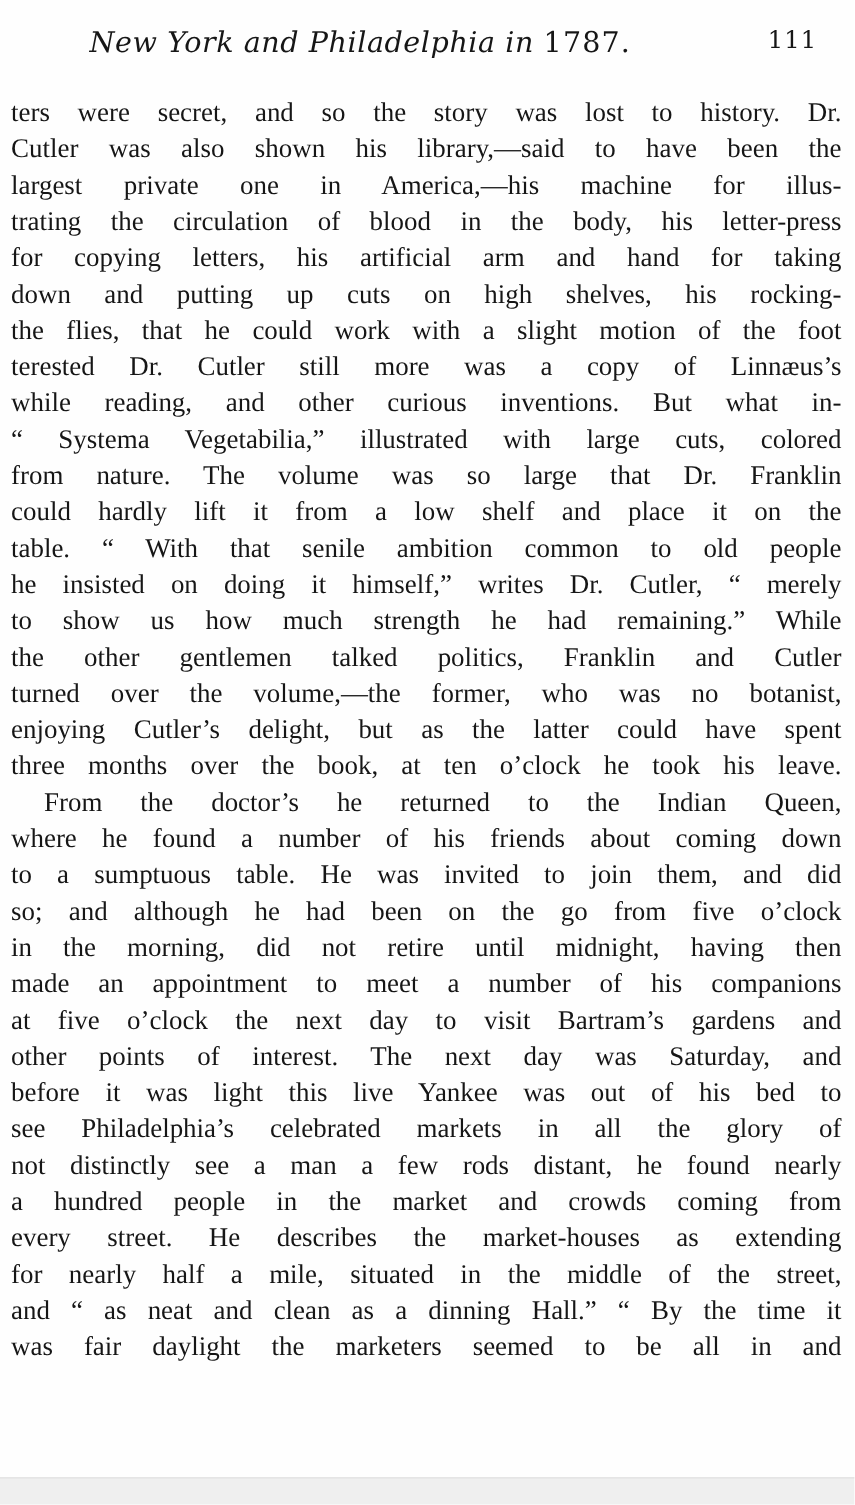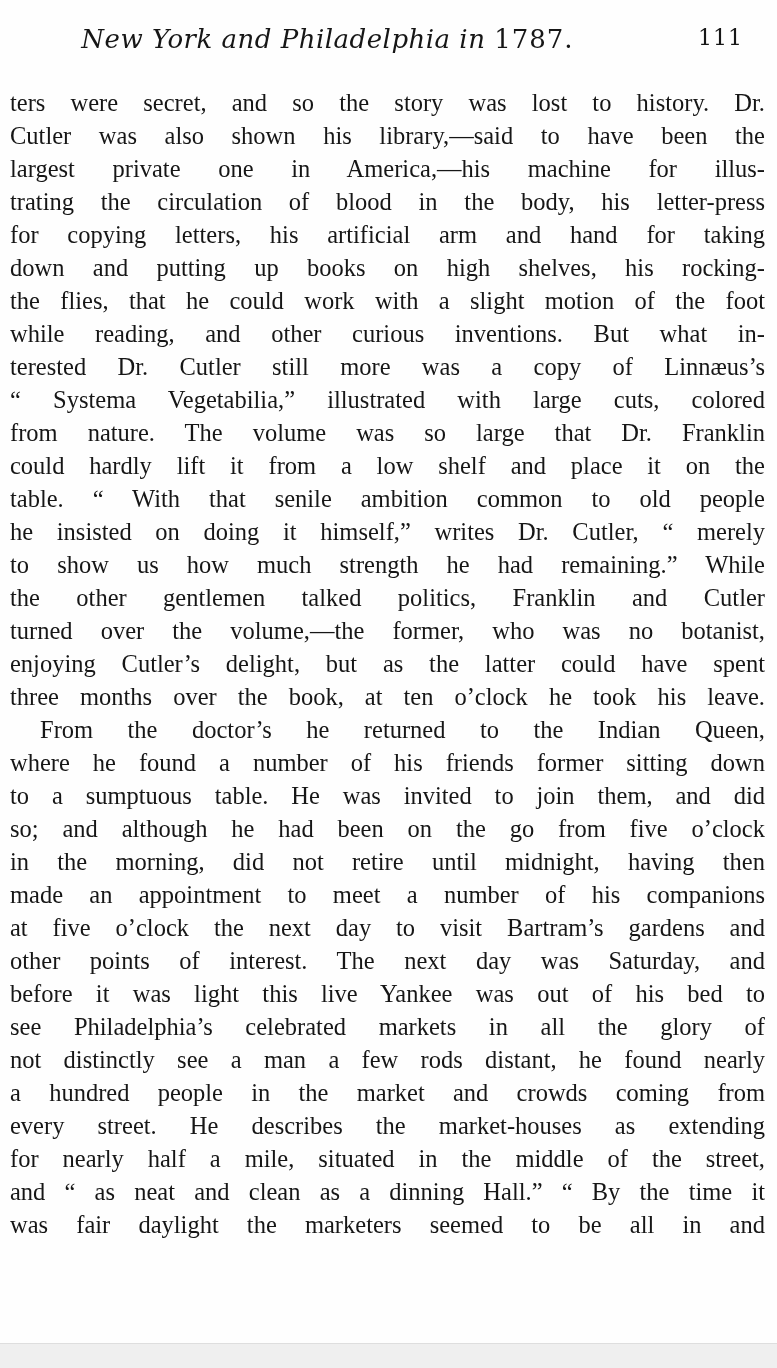--- a/index.html
+++ b/index.html
@@ -83,38 +83,38 @@
     <div class="page-number">111</div>
   </div>
 
   <div class="page-text">
       <div class="paragraph">
         <div class="line">ters were secret, and so the story was lost to history.  Dr.</div>
         <div class="line">Cutler was also shown his library,—said to have been the</div>
         <div class="line">largest private one in America,—his machine for illus-</div>
         <div class="line">trating the circulation of blood in the body, his letter-press</div>
         <div class="line">for copying letters, his artificial arm and hand for taking</div>
-        <div class="line">down and putting up books on high shelves, his rocking-</div>
+        <div class="line">down and putting up cuts on high shelves, his rocking-</div>
         <div class="line">the flies, that he could work with a slight motion of the foot</div>
+        <div class="line">terested Dr. Cutler still more was a copy of Linnæus’s</div>
         <div class="line">while reading, and other curious inventions.  But what in-</div>
-        <div class="line">terested Dr. Cutler still more was a copy of Linnæus’s</div>
         <div class="line">“ Systema Vegetabilia,” illustrated with large cuts, colored</div>
         <div class="line">from nature.  The volume was so large that Dr. Franklin</div>
         <div class="line">could hardly lift it from a low shelf and place it on the</div>
         <div class="line">table.  “ With that senile ambition common to old people</div>
         <div class="line">he insisted on doing it himself,” writes Dr. Cutler, “ merely</div>
         <div class="line">to show us how much strength he had remaining.”  While</div>
         <div class="line">the other gentlemen talked politics, Franklin and Cutler</div>
         <div class="line">turned over the volume,—the former, who was no botanist,</div>
         <div class="line">enjoying Cutler’s delight, but as the latter could have spent</div>
         <div class="line">three months over the book, at ten o’clock he took his leave.</div>
       </div>
       <div class="paragraph para-indent">
         <div class="line">From the doctor’s he returned to the Indian Queen,</div>
-        <div class="line">where he found a number of his friends former sitting down</div>
+        <div class="line">where he found a number of his friends about coming down</div>
         <div class="line">to a sumptuous table.  He was invited to join them, and did</div>
         <div class="line">so; and although he had been on the go from five o’clock</div>
         <div class="line">in the morning, did not retire until midnight, having then</div>
         <div class="line">made an appointment to meet a number of his  companions</div>
         <div class="line">at five o’clock the next day to visit Bartram’s gardens and</div>
         <div class="line">other points of interest.  The next day was Saturday, and</div>
         <div class="line">before it was light this live Yankee was out of his bed to</div>
         <div class="line">see Philadelphia’s celebrated markets in all the glory of</div>
         <div class="line">not distinctly see a man a few rods distant, he found nearly</div>
         <div class="line">a hundred people in the market and crowds coming from</div>

